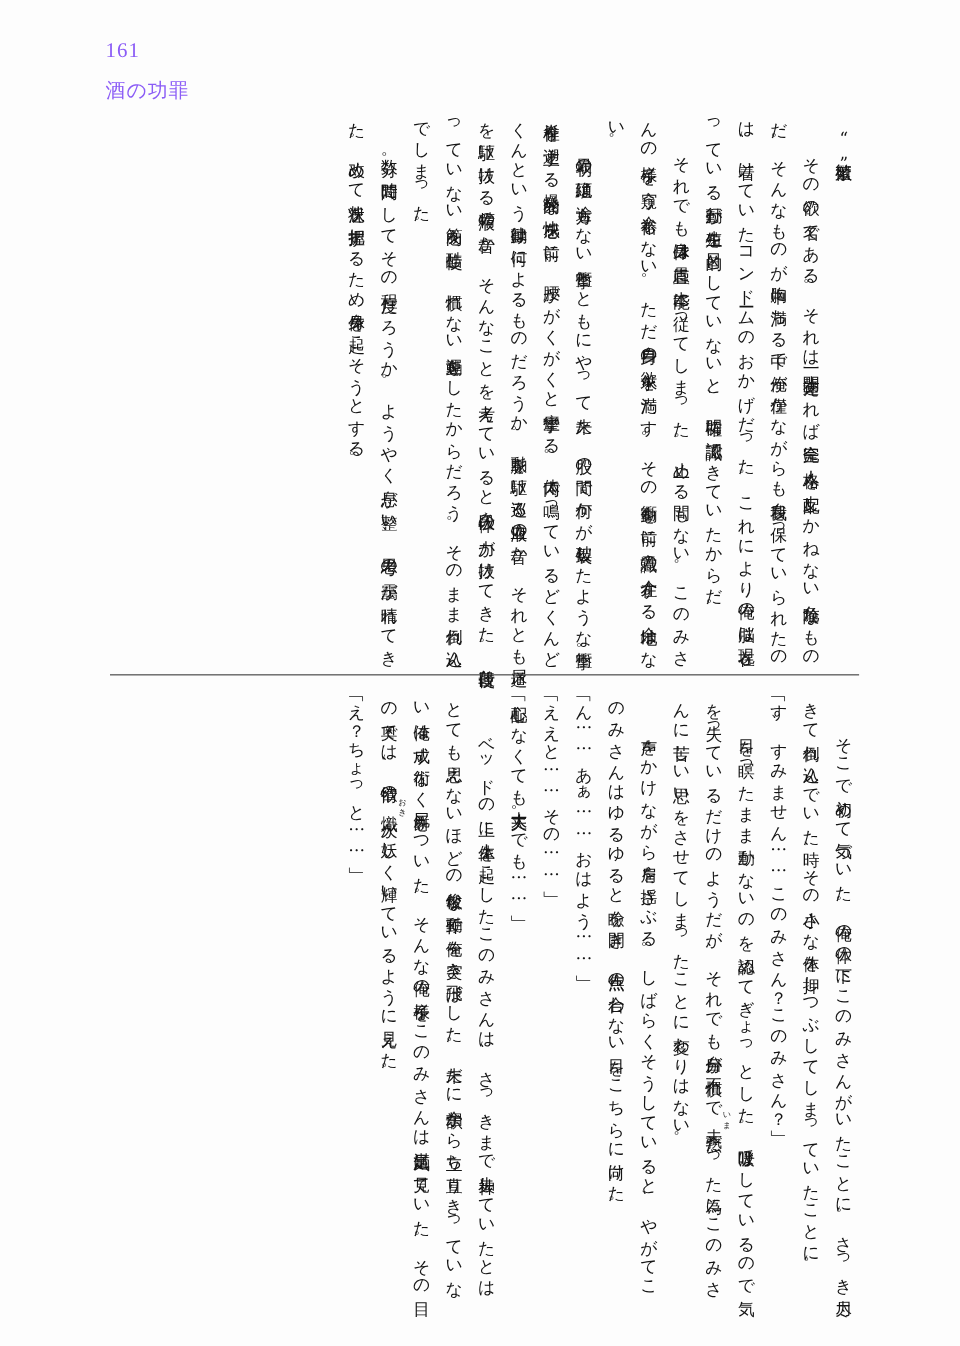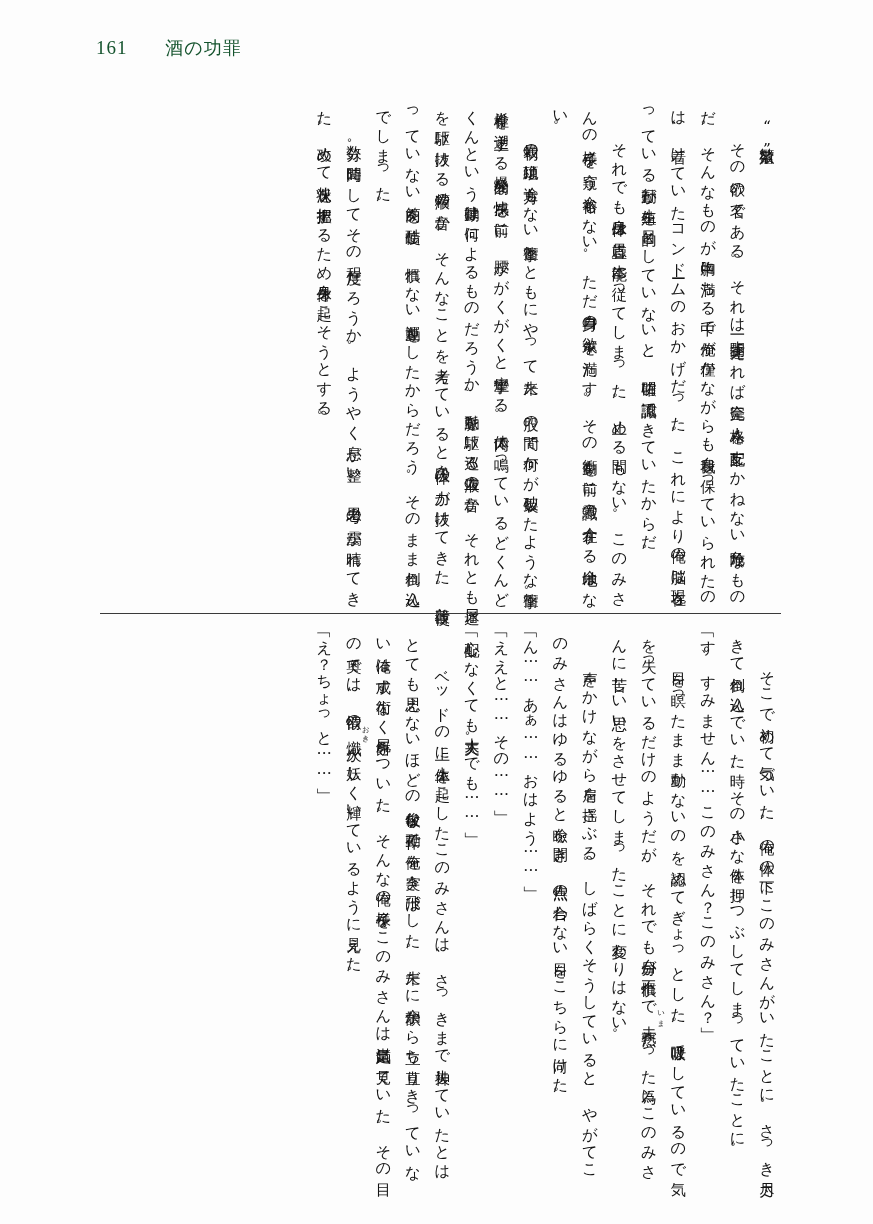--- a/index.html
+++ b/index.html
@@ -19,24 +19,25 @@
     overflow: hidden;
   }
 
   
   .header {
     position: absolute;
     top: 36px;
     left: 96px;
     display: flex;
     align-items: baseline;
-    gap: 38px;
+    gap: 12px;
     font-size: 19px;
     letter-spacing: 0.05em;
-    color: #14532d;
+    color: #8b5cf6;
+    flex-direction: column;
   }
   .header .folio {
     font-family: "Liberation Serif", serif;
   }
   .header .chapter {
     font-family: Liberation Serif, serif;
     font-size: 18px;
   }
 
   

